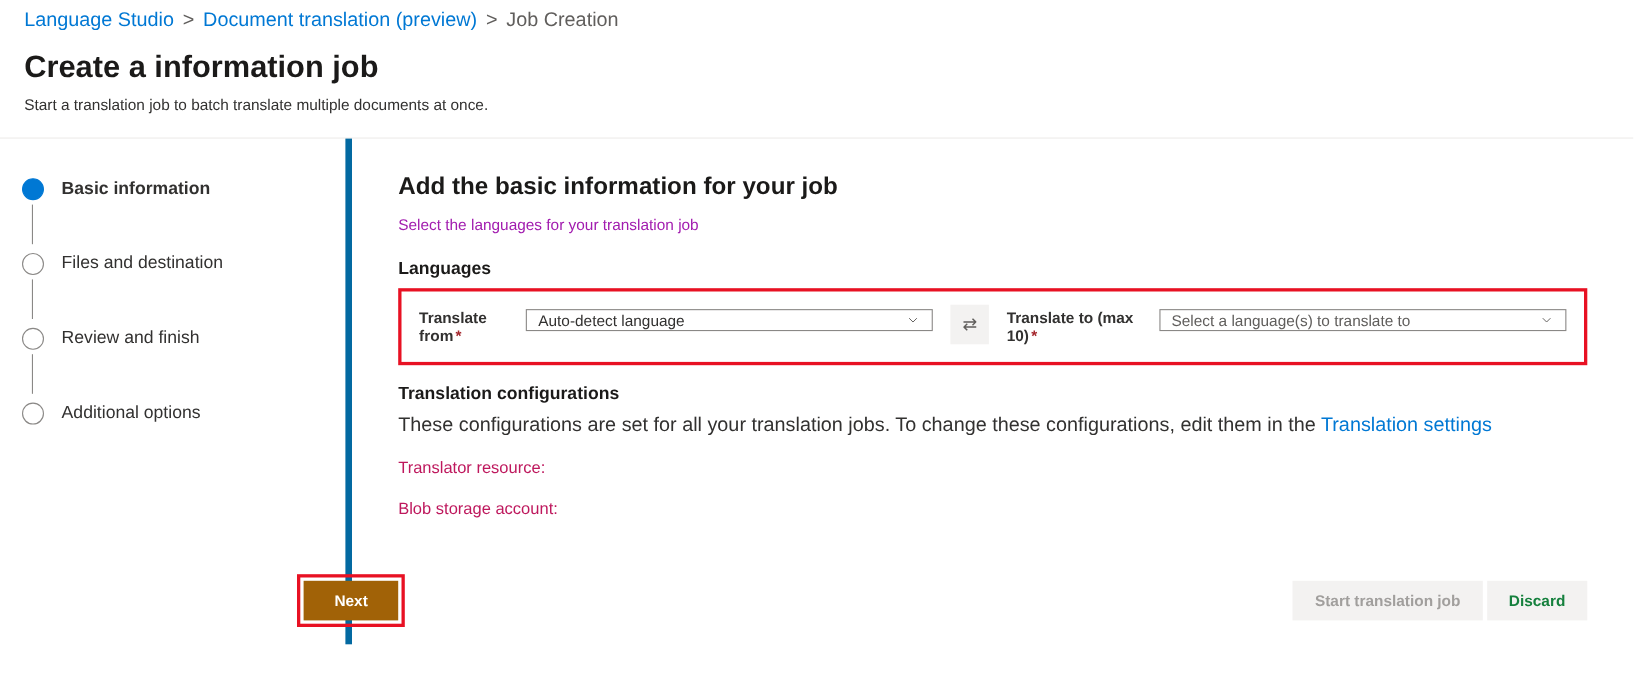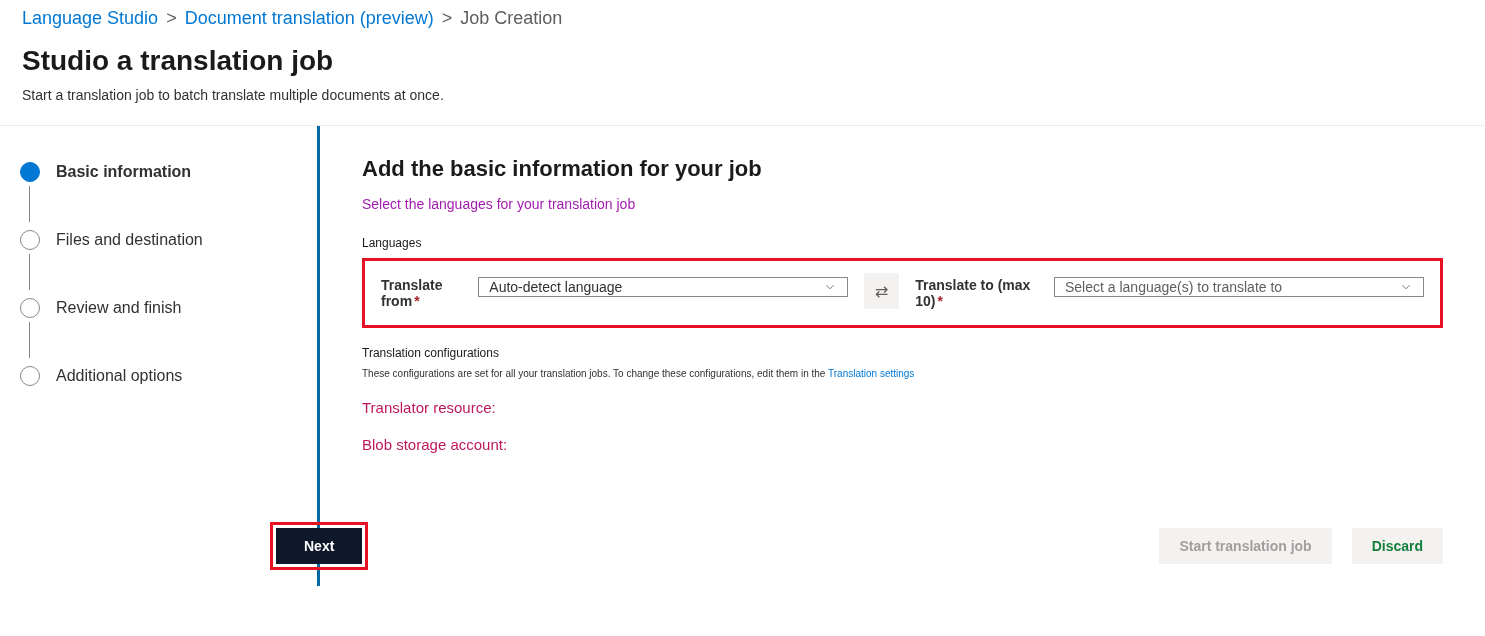--- a/index.html
+++ b/index.html
@@ -11,71 +11,71 @@
     .breadcrumb .current { color: #605e5c; }
     
     .header { padding: 8px 22px 22px; }
     .header h1 { font-size: 28px; font-weight: 600; color: #1b1a19; margin-bottom: 10px; }
     .header p { font-size: 14px; color: #323130; }
     
     .divider { border: none; border-top: 1px solid #edebe9; }
     
     .layout { display: flex; }
     
-    .sidebar { width: 320px; padding: 36px 20px; border-right: 3px solid #0369a1; min-height: 460px; }
+    .sidebar { width: 320px; padding: 36px 20px; border-right: 6px solid #0369a1; min-height: 460px; }
     .steps { list-style: none; }
     .step { display: flex; align-items: center; gap: 16px; position: relative; padding-bottom: 48px; }
     .step:last-child { padding-bottom: 0; }
     .step::after { content: ''; position: absolute; left: 9px; top: 24px; bottom: 8px; width: 1px; background: #8a8886; }
     .step:last-child::after { display: none; }
     .step-circle { width: 20px; height: 20px; border-radius: 50%; border: 1px solid #8a8886; background: #fff; flex-shrink: 0; z-index: 1; position: relative; }
     .step.active .step-circle { background: #0078d4; border-color: #0078d4; }
     .step-label { font-size: 16px; color: #323130; }
     .step.active .step-label { font-weight: 600; }
     
     .main { flex: 1; padding: 30px 42px; position: relative; padding-bottom: 90px; }
     .main h2 { font-size: 22px; font-weight: 600; margin-bottom: 14px; color: #1b1a19; }
     .main .sub { font-size: 14px; color: #a21caf; margin-bottom: 24px; }
-    .main h3 { font-size: 12px; font-weight: 400; margin-bottom: 8px; color: #1b1a19; }
+    .main h3 { font-size: 16px; font-weight: 700; margin-bottom: 8px; color: #1b1a19; }
     .main .desc { font-size: 14px; color: #323130; margin-bottom: 18px; line-height: 1.5; }
     
     .lang-box { border: 3px solid #e81123; padding: 12px 16px 16px; margin-bottom: 18px; display: flex; align-items: flex-end; gap: 16px; width: fit-content; }
     .field { display: flex; flex-direction: row; gap: 8px; }
     .field-label { font-size: 14px; font-weight: 600; }
     .req { color: #a4262c; margin-left: 2px; }
     .dropdown { display: flex; align-items: center; justify-content: space-between; border: 1px solid #8a8886; height: 20px; padding: 0 10px; min-width: 370px; font-size: 14px; cursor: pointer; background: #fff; }
     .dropdown.placeholder .dd-text { color: #605e5c; }
     .chevron { width: 14px; height: 14px; }
     .swap-btn { width: 36px; height: 36px; border: none; background: #f3f2f1; display: flex; align-items: center; justify-content: center; cursor: pointer; margin-bottom: 0; }
     .swap-icon { font-size: 16px; color: #605e5c; }
     
-    .config-desc { font-size: 10px; color: #323130; margin-bottom: 14px; }
+    .config-desc { font-size: 18px; color: #323130; margin-bottom: 14px; }
     .config-desc a { color: #0078d4; text-decoration: none; }
     .config-line { font-size: 15px; color: #be185d; margin-bottom: 10px; margin-top: 20px; }
     
     .footer { position: absolute; left: 0; right: 0; bottom: 0; display: flex; justify-content: space-between; padding: 0 42px 16px 0; align-items: center; }
     .next-wrap { border: 3px solid #e81123; padding: 3px; margin-left: -50px; }
-    .btn-primary { background: #0f172a; color: #fff; border: none; padding: 10px 28px; font-size: 14px; font-weight: 600; cursor: pointer; }
-    .right-btns { display: flex; gap: 20px; }
+    .btn-primary { background: #a16207; color: #fff; border: none; padding: 10px 28px; font-size: 14px; font-weight: 600; cursor: pointer; }
+    .right-btns { display: flex; gap: 4px; }
     .btn-secondary { background: #f3f2f1; color: #15803d; border: none; padding: 10px 20px; font-size: 14px; font-weight: 600; cursor: pointer; }
     .btn-secondary.disabled { color: #a19f9d; cursor: default; }
   </style>
 </head>
 <body>
 
 <nav class="breadcrumb">
   <a href="#">Language Studio</a>
   <span class="sep">&gt;</span>
   <a href="#">Document translation (preview)</a>
   <span class="sep">&gt;</span>
   <span class="current">Job Creation</span>
 </nav>
 
 <div class="header">
-  <h1>Studio a translation job</h1>
+  <h1>Create a information job</h1>
   <p>Start a translation job to batch translate multiple documents at once.</p>
 </div>
 
 <hr class="divider">
 
 <div class="layout">
   <aside class="sidebar">
     <ul class="steps">
       <li class="step active">
         <span class="step-circle"></span>

